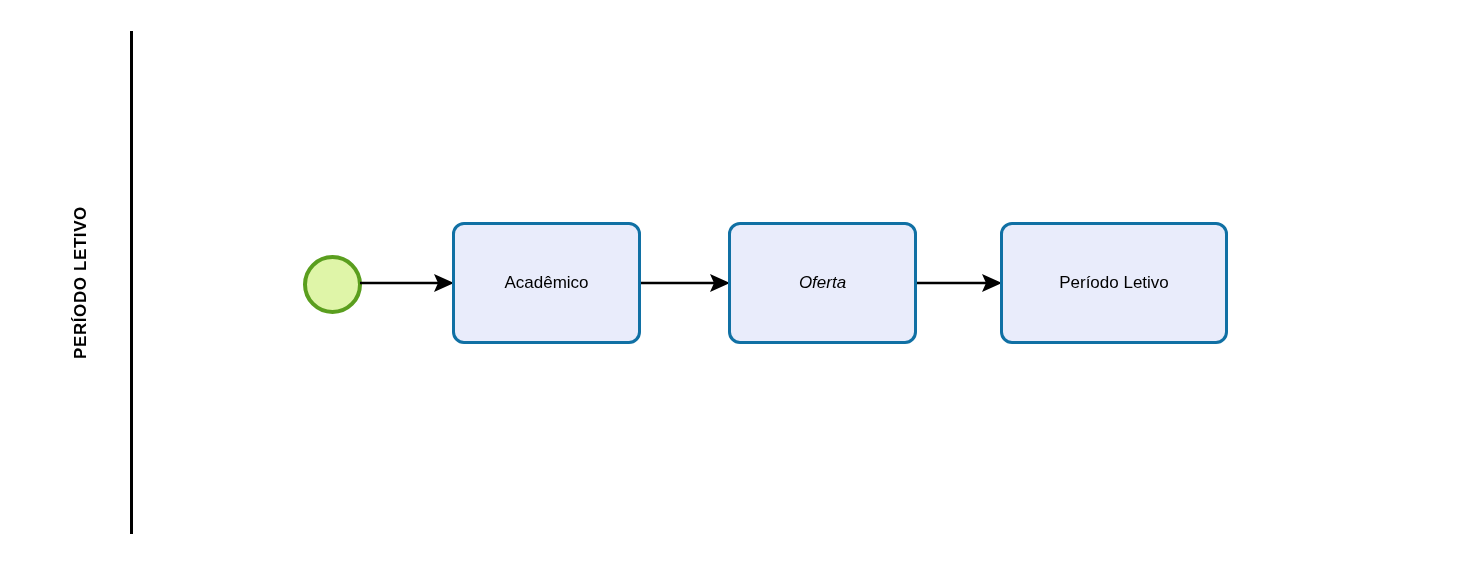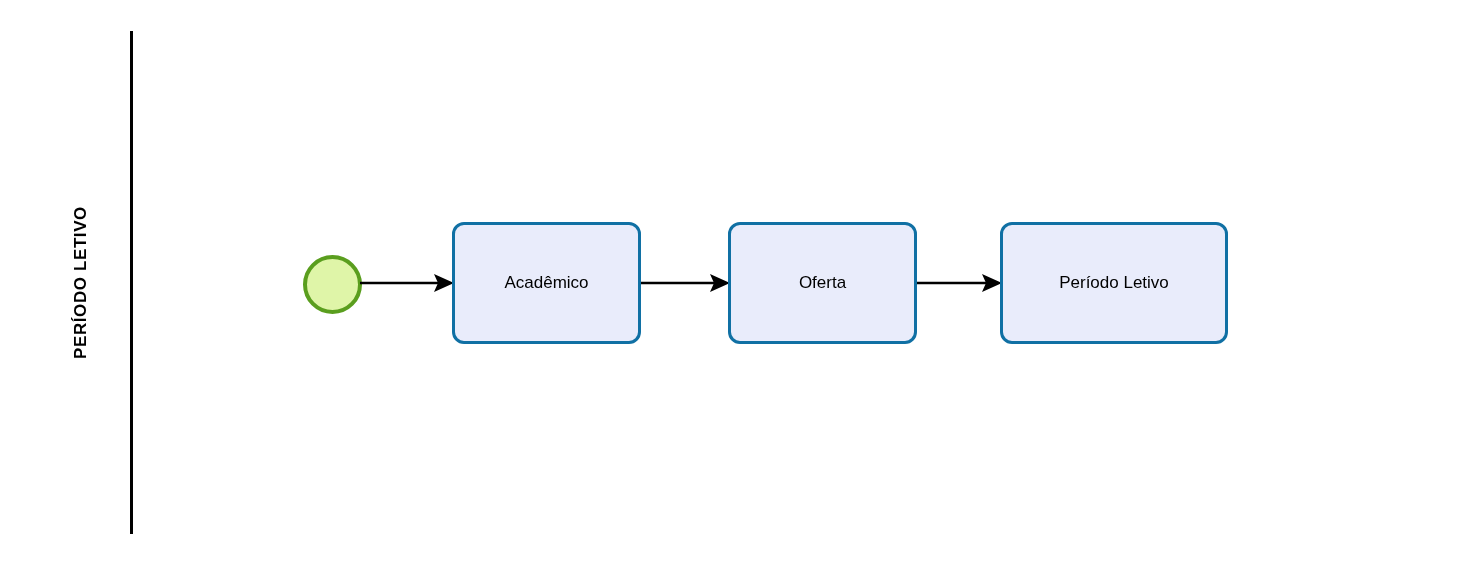--- a/index.html
+++ b/index.html
@@ -92,21 +92,21 @@
     display: flex;
     align-items: center;
     justify-content: center;
     text-align: center;
     font-size: 17px;
     color: #000000;
     font-family: "Liberation Sans", sans-serif;
     padding: 0 0;
   }
   .task-1 { left: 452px; width: 189px; }
-  .task-2 { left: 728px; width: 189px; }
+  .task-2 { left: 728px; width: 189px; font-style: italic; }
   .task-3 { left: 1000px; width: 228px; }
 
   
   .flow {
     position: absolute;
     height: 24px;
     top: 271px;
     pointer-events: none;
   }
   .flow-1 { left: 360px; width: 94px; }

